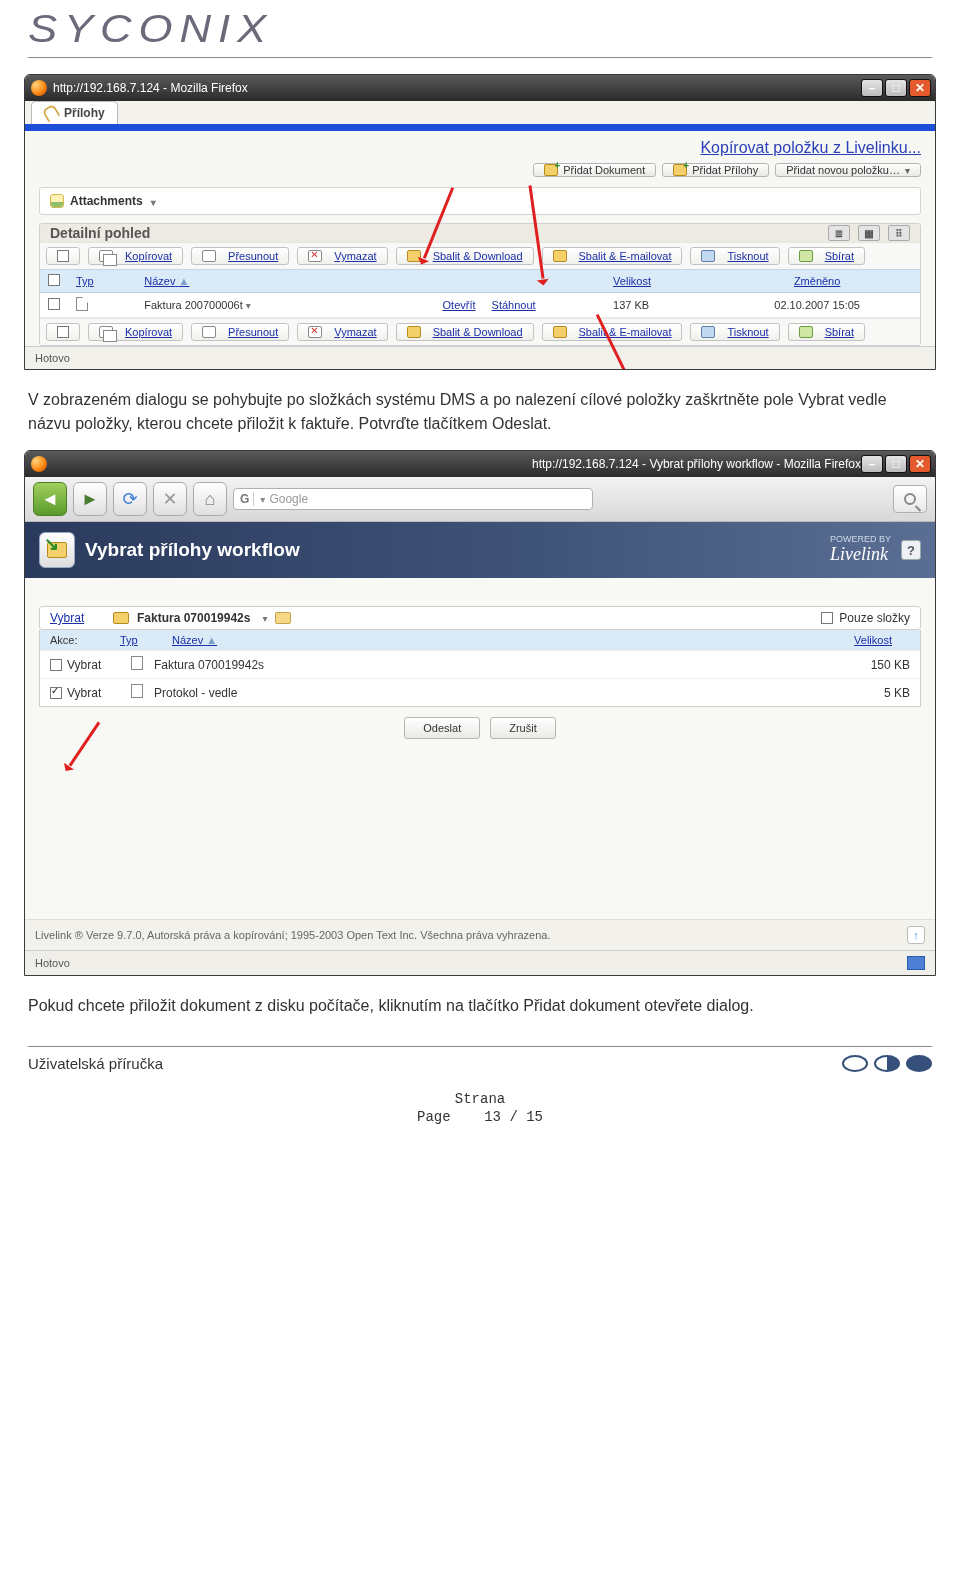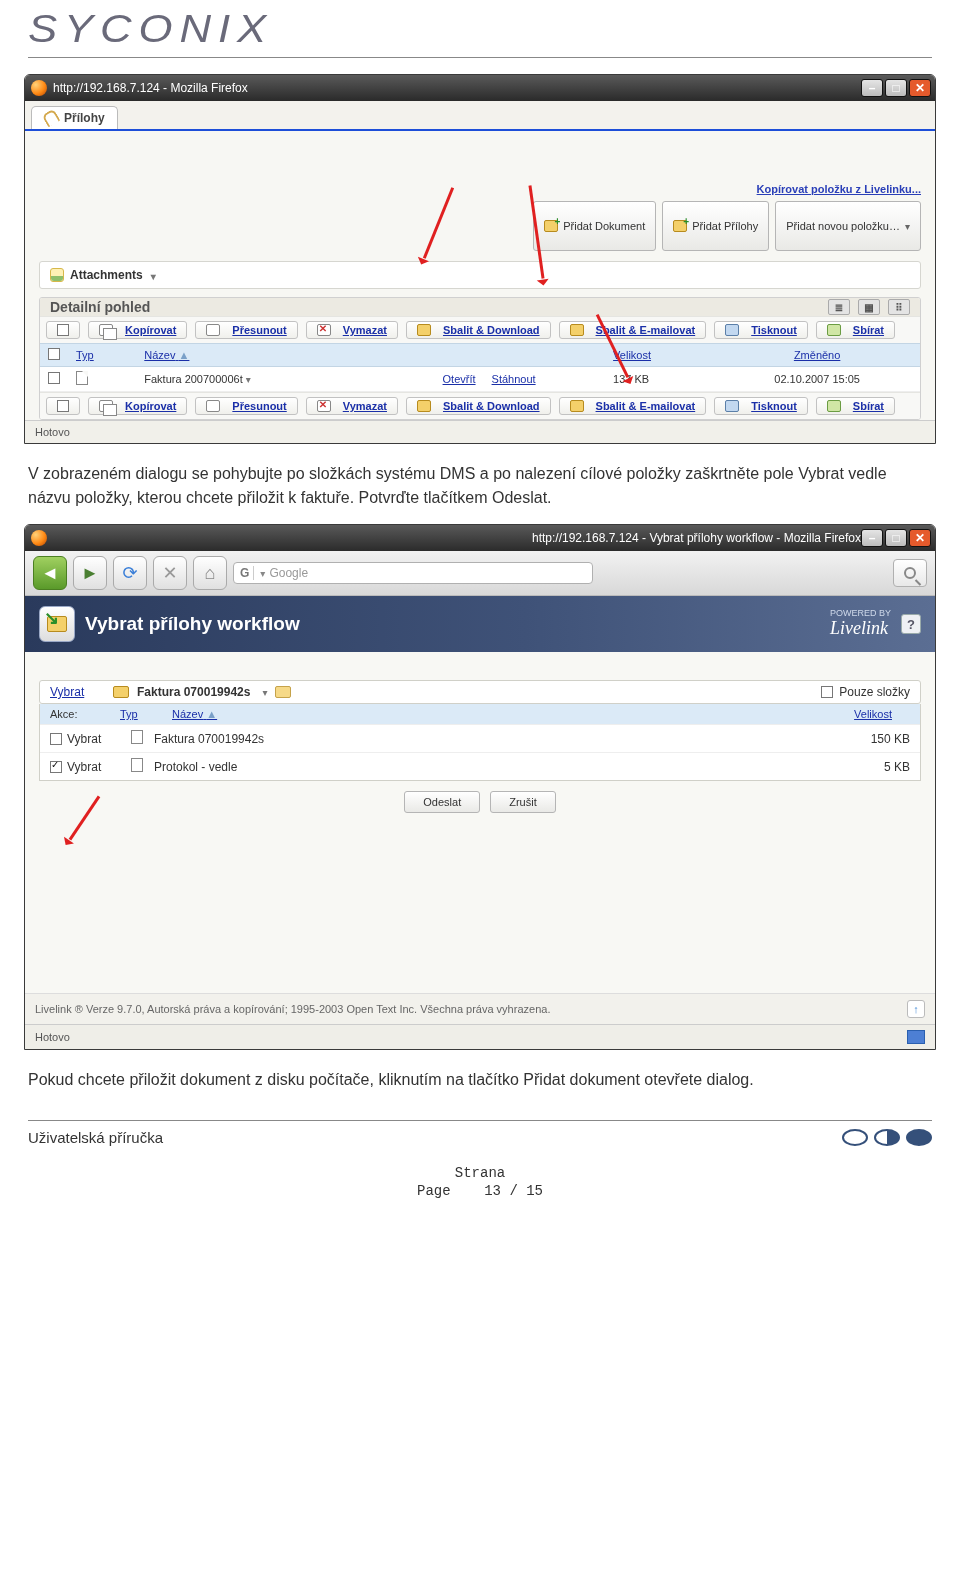--- a/index.html
+++ b/index.html
@@ -63,21 +63,21 @@
     width: 22px; height: 18px;
     border: 1px solid #111;
     background: linear-gradient(#e5e5e5,#bcbcbc);
     border-radius: 3px;
     display: flex; align-items: center; justify-content: center;
     font-size: 12px; font-weight: bold;
   }
   .win-btn.close { background: #e55a2c; color: #fff; }
   .win-body { background: #f7f7f3; padding: 0; }
   .tabrow {
-    border-bottom: 2px solid #1d4ed8;
+    border-bottom: 7px solid #1d4ed8;
     background: #f3f2ed;
     height: 30px;
     display: flex; align-items: flex-end;
     padding: 0 6px;
   }
   .tab {
     background: #fff;
     border: 1px solid #bbb;
     border-bottom: none;
     border-radius: 5px 5px 0 0;
@@ -93,34 +93,33 @@
     border-radius: 6px 6px 2px 2px;
     border-bottom: none;
     transform: rotate(-30deg);
   }
   .right-align {
     display: flex; justify-content: flex-end; padding: 8px 14px 2px 14px;
   }
   .link-kopirovat {
     color: #2a3fb8;
     text-decoration: underline;
-    font-size: 11px;
-    font-weight: bold;
-    margin-top: 44px;
+    font-size: 16px;
+    font-weight: normal;
   }
   .button-row {
     display: flex; justify-content: flex-end; gap: 6px;
     padding: 4px 14px 10px 14px;
   }
   .btn3d {
     background: linear-gradient(#ffffff,#e9e9e6);
     border: 1px solid #b5b5b5;
     border-radius: 3px;
     font-size: 11px;
-    padding: 18px 10px;
+    padding: 0 10px;
     display: flex; align-items: center; gap: 5px;
     color: #333;
   }
   .btn3d .mini-icon {
     width: 14px; height: 12px; display:inline-block;
     background: #f4d06a;
     border: 1px solid #b78b1e;
     border-radius: 2px;
     position: relative;
   }
@@ -169,21 +168,21 @@
     width:22px;height:16px;border:1px solid #aaa;background:#e4e4e4;border-radius:2px;
     display:flex;align-items:center;justify-content:center;font-size:10px;
   }
 
   .toolbar-row {
     display:flex; gap:8px; padding:4px 6px; background:#f8f8f6; border-top:1px solid #e5e5e1;
   }
   .tool {
     border:1px solid #c2c2c2; border-radius:3px; padding:2px 10px; font-size:11px;
     background:linear-gradient(#fff,#f0f0ec);
-    display:flex;align-items:center;gap:12px; color:#1a2fa8; text-decoration:underline;font-weight:bold;
+    display:flex;align-items:center;gap:12px; color:#1a2fa8; text-decoration:underline;
   }
   .tool.plain { color:#333; text-decoration:none; }
   .tool .ti { width:14px;height:12px;display:inline-block;background:#f4d06a;border:1px solid #b78b1e;border-radius:2px; }
   .tool .ti.copy{background:#fff;border-color:#888;position:relative}
   .tool .ti.copy::after{content:"";position:absolute;left:3px;top:3px;width:100%;height:100%;border:1px solid #888;background:#fff;}
   .tool .ti.move{background:#fff;border-color:#888;}
   .tool .ti.del{background:#fff;border-color:#888;position:relative}
   .tool .ti.del::after{content:"✕";color:#c33;font-size:10px;position:absolute;left:1px;top:-2px;}
   .tool .ti.print{background:#c2d8f0;border-color:#5b7fa8;}
   .tool .ti.collect{background:#d0e6a5;border-color:#6b9c43;}

